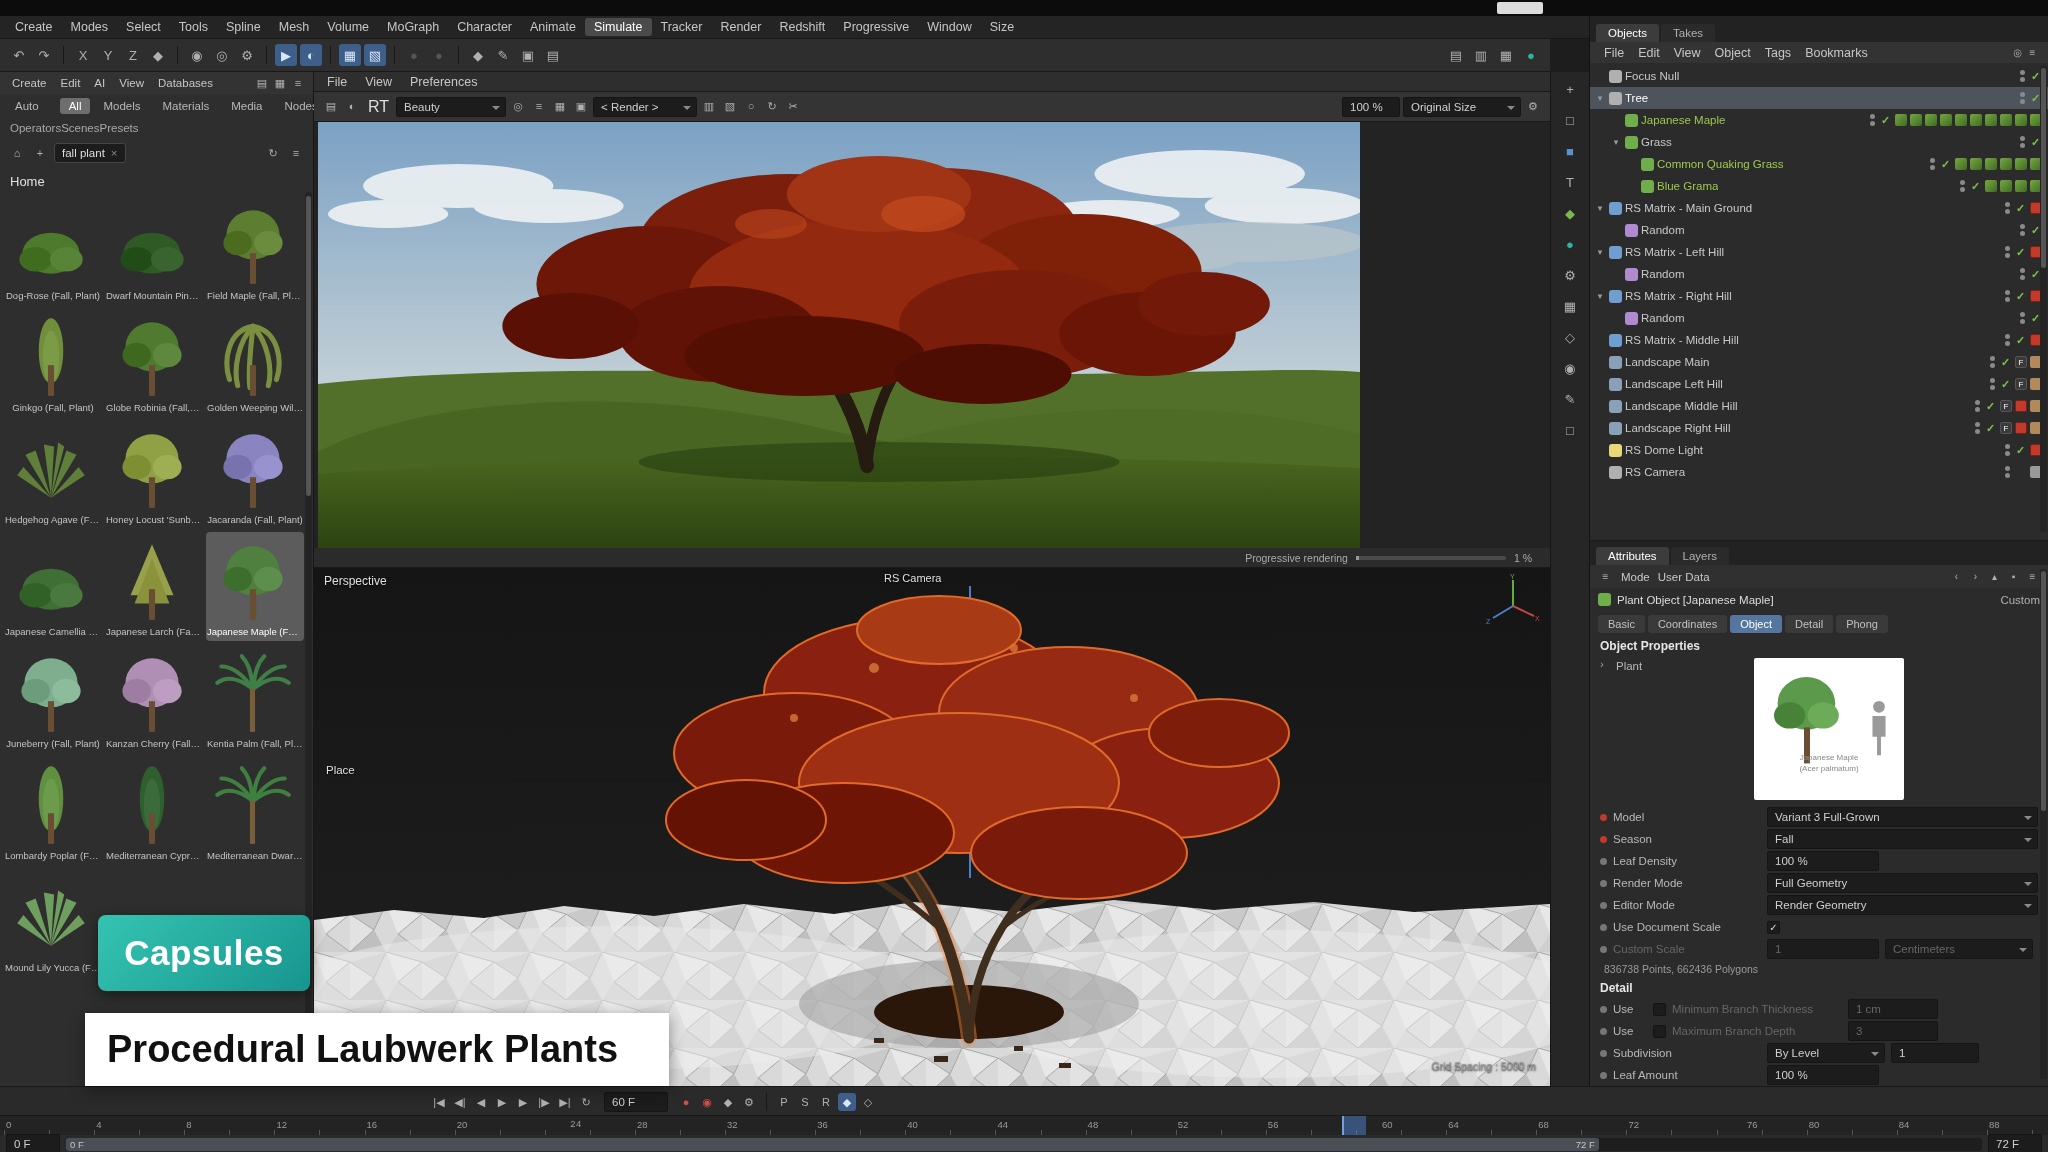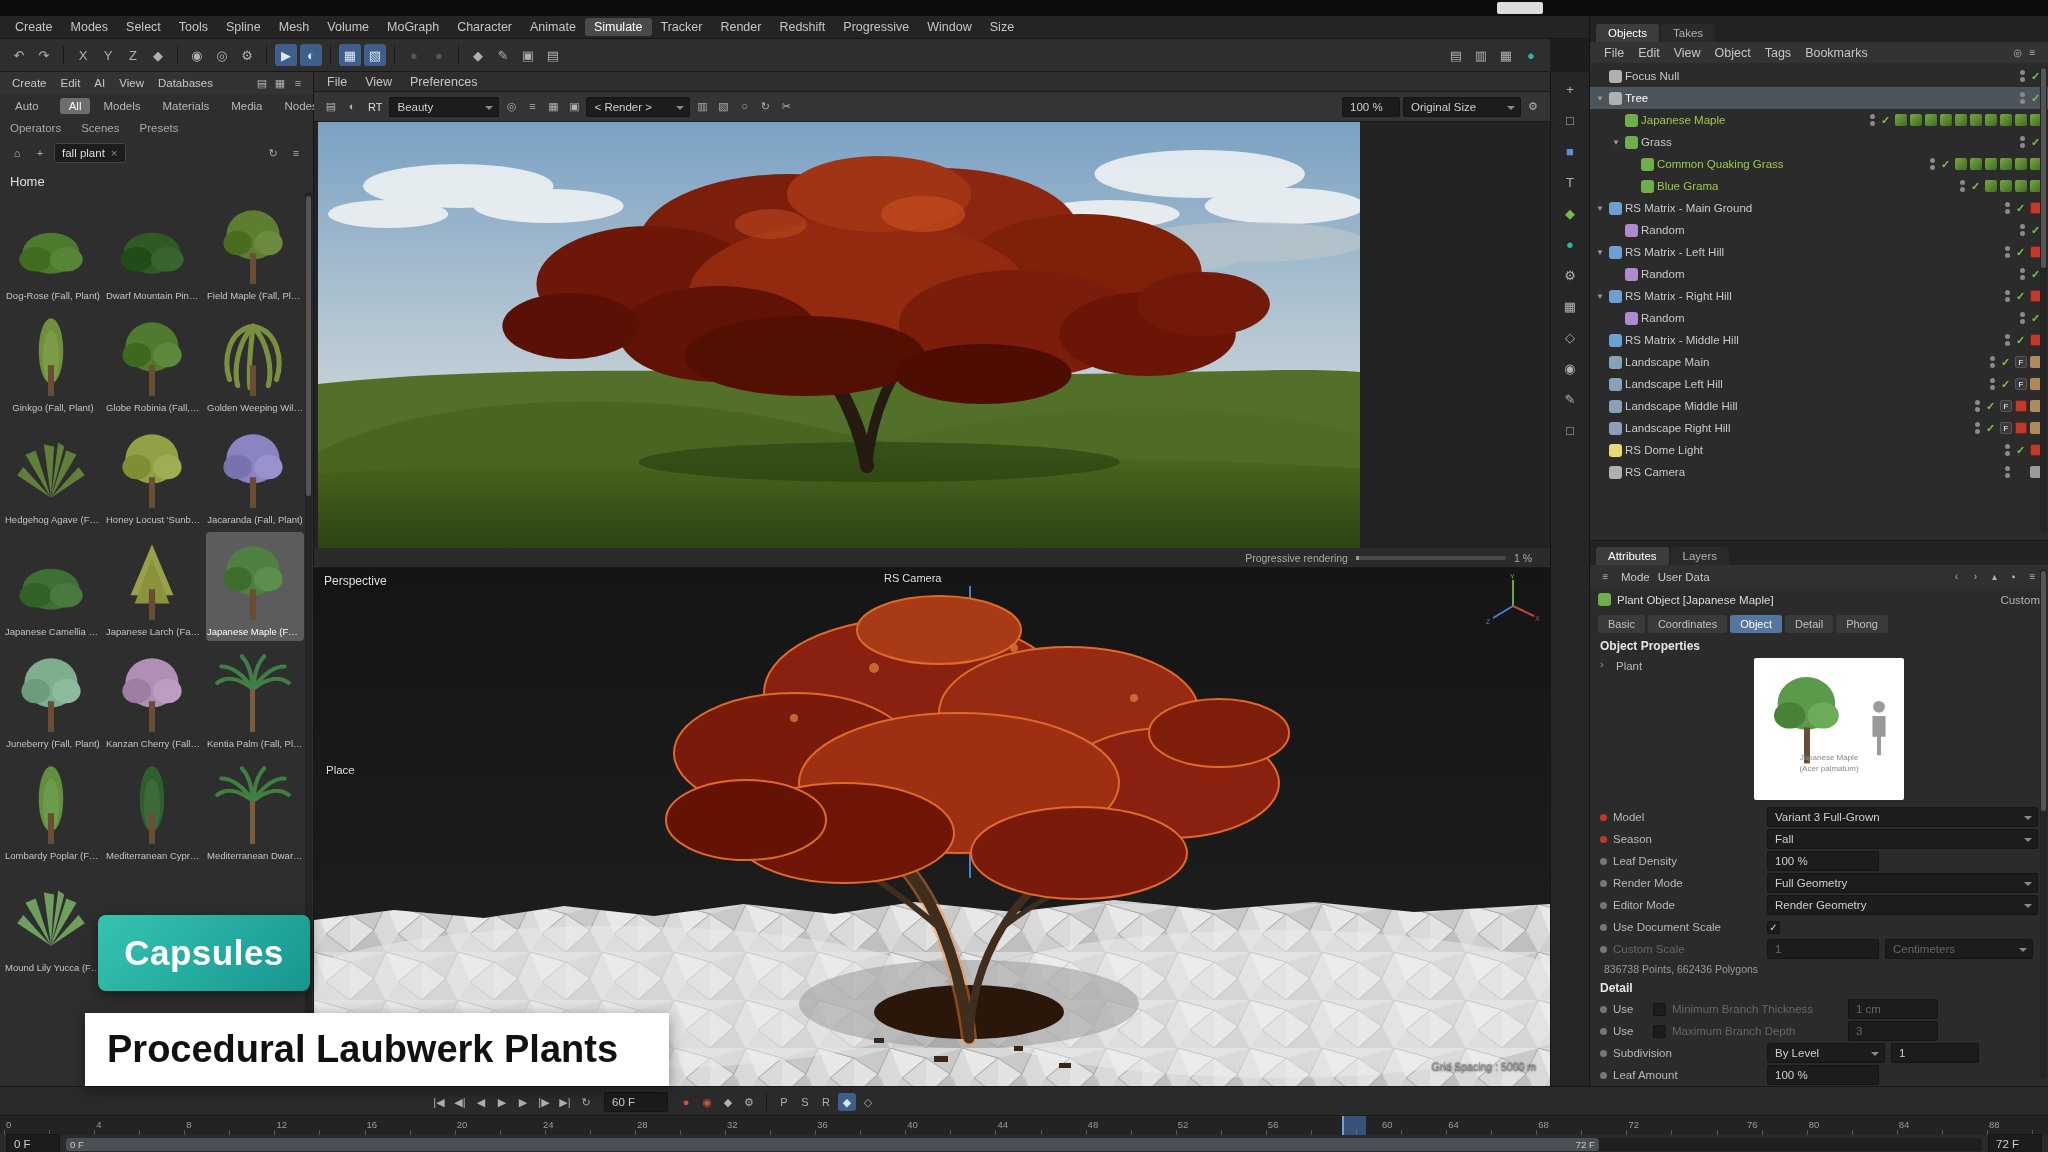--- a/index.html
+++ b/index.html
@@ -25,21 +25,21 @@
 .menu-item.active{background:#4a4a4a;color:#fff;}
 #toolbar{left:0;top:39px;width:1550px;height:33px;background:#2e2e2e;display:flex;align-items:center;padding:0 8px;border-bottom:1px solid #181818;}
 #toolbar-right{margin-left:auto;display:flex;gap:3px;align-items:center;}
 
 #asset{left:0;top:72px;width:314px;height:1014px;background:#2e2e2e;border-right:1px solid #161616;}
 #asset-menu{height:22px;background:#333;display:flex;align-items:center;padding:0 6px;font-size:11.5px;gap:2px;}
 #asset-menu .menu-item{padding:1px 6px;font-size:11.5px;}
 #asset-tabs{height:24px;display:flex;align-items:center;padding:0 6px;gap:4px;}
 .atab{padding:2px 9px;border-radius:3px;color:#b8b8b8;font-size:11.5px;}
 .atab.active{background:#6e6e6e;color:#fff;}
-#asset-tabs2{height:20px;display:flex;align-items:center;padding:0 10px;gap:20px;color:#a8a8a8;font-size:11.5px;}
+#asset-tabs2{height:20px;display:flex;align-items:center;padding:0 10px;gap:0;color:#a8a8a8;font-size:11.5px;}
 #asset-search{height:30px;display:flex;align-items:center;gap:5px;padding:0 8px;}
 #search-chip{background:#1c1c1c;border:1px solid #454545;border-radius:3px;height:20px;display:flex;align-items:center;gap:6px;padding:0 7px;color:#ddd;font-size:11.5px;}
 #asset-heading{height:26px;display:flex;align-items:center;padding:0 10px;color:#e0e0e0;font-size:13px;}
 #plant-grid{display:flex;flex-wrap:wrap;gap:3px;padding:2px 4px;}
 .plant-cell{width:98px;display:flex;flex-direction:column;border-radius:4px;padding:2px 1px;}
 .plant-cell.selected{background:#5c5c5c;}
 .plant-thumb{width:92px;height:92px;display:flex;align-items:center;justify-content:center;}
 .plant-label{width:96px;font-size:9.5px;color:#c4c4c4;text-align:center;white-space:nowrap;overflow:hidden;text-overflow:ellipsis;height:13px;}
 .plant-cell.selected .plant-label{color:#fff;}
 .scrollbar{position:absolute;width:7px;background:#242424;border-radius:3px;}
@@ -446,21 +446,21 @@
   </div>
 
   <div class="abs" id="vp-menu">
       <div class="menu-item">File</div>
       <div class="menu-item">View</div>
       <div class="menu-item">Preferences</div>
     </div>
   <div class="abs" id="vp-toolbar">
       <span class="icon sm">▤</span>
       <span class="icon sm">◐</span>
-      <span style="font-size: 11px; color: rgb(221, 221, 221); padding: 0px 4px;">RT</span>
+      <span style="font-size: 16px; color: rgb(221, 221, 221); padding: 0px 4px;">RT</span>
       <div class="field dd" style="width: 110px;">
         <span>Beauty</span>
       </div>
       <span class="icon sm">◎</span>
       <span class="icon sm">≡</span>
       <span class="icon sm">▦</span>
       <span class="icon sm">▣</span>
       <div class="field dd" style="width: 104px;">
         <span>&lt; Render &gt;</span>
       </div>
@@ -1139,21 +1139,21 @@
         <div class="tick" style="left: 1896.8px;"></div>
         <div class="tick" style="left: 1941.87px;"></div>
         <div class="tick" style="left: 1986.93px;"></div>
         <div class="tick" style="left: 2032px;"></div>
         <div class="tick-label" style="left: 6px;">0</div>
         <div class="tick-label" style="left: 96.1333px;">4</div>
         <div class="tick-label" style="left: 186.267px;">8</div>
         <div class="tick-label" style="left: 276.4px;">12</div>
         <div class="tick-label" style="left: 366.533px;">16</div>
         <div class="tick-label" style="left: 456.667px;">20</div>
-        <div class="tick-label" style="left: 543px;">24</div>
+        <div class="tick-label" style="left: 570px; font-family: Liberation Mono, monospace;">24</div>
         <div class="tick-label" style="left: 636.933px;">28</div>
         <div class="tick-label" style="left: 727.067px;">32</div>
         <div class="tick-label" style="left: 817.2px;">36</div>
         <div class="tick-label" style="left: 907.333px;">40</div>
         <div class="tick-label" style="left: 997.467px;">44</div>
         <div class="tick-label" style="left: 1087.6px;">48</div>
         <div class="tick-label" style="left: 1177.73px;">52</div>
         <div class="tick-label" style="left: 1267.87px;">56</div>
         <div class="tick-label" style="left: 1358px; margin-left: 24px;">60</div>
         <div class="tick-label" style="left: 1448.13px;">64</div>

